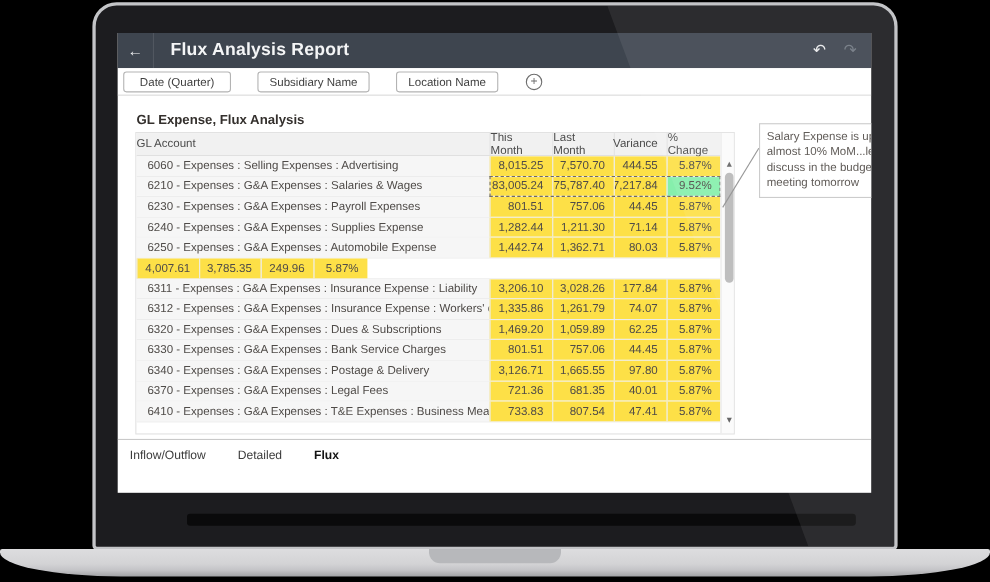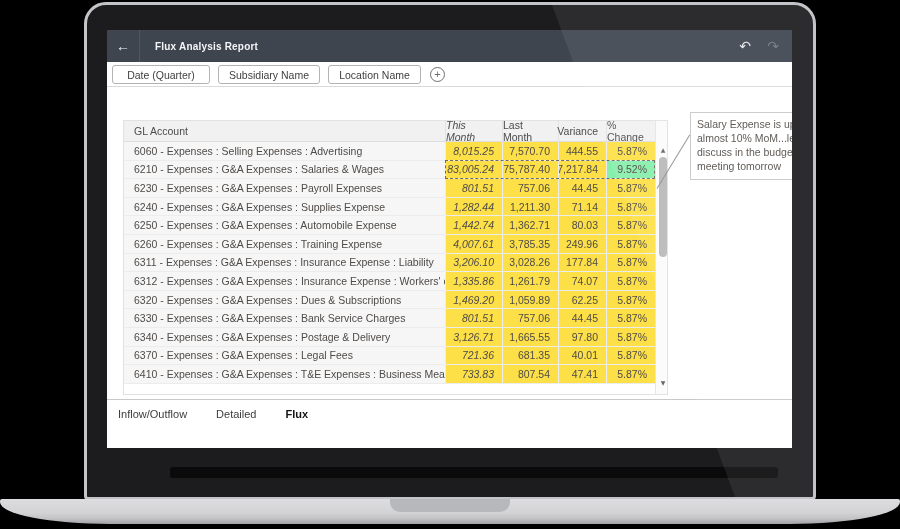--- a/index.html
+++ b/index.html
@@ -18,45 +18,45 @@
   .base-notch{position:absolute;left:390px;top:499px;width:120px;height:13px;background:#b7b8bb;
     border-radius:0 0 10px 10px;}
 
   
   .app{position:absolute;left:20px;top:25px;width:685px;height:418px;background:#fff;overflow:hidden;}
 
   .topbar{position:absolute;left:0;top:0;width:685px;height:32px;background:#3e454f;}
   .back-btn{position:absolute;left:0;top:0;width:33px;height:32px;color:#f2f3f4;font-size:14px;
     display:flex;align-items:center;justify-content:center;cursor:default;border-right:1px solid rgba(255,255,255,0.10);}
   .topbar-title{position:absolute;left:48px;top:0;height:32px;display:flex;align-items:center;
-    color:#f4f5f6;font-size:10px;font-weight:bold;letter-spacing:.2px;}
+    color:#f4f5f6;font-size:16px;font-weight:bold;letter-spacing:.2px;}
   .icon-undo{position:absolute;left:628px;top:0;width:20px;height:32px;display:flex;align-items:center;
     justify-content:center;color:#e9eaec;font-size:14px;font-family:"DejaVu Sans",sans-serif;}
   .icon-redo{position:absolute;left:656px;top:0;width:20px;height:32px;display:flex;align-items:center;
     justify-content:center;color:#717882;font-size:14px;font-family:"DejaVu Sans",sans-serif;}
 
   .filterbar{position:absolute;left:0;top:32px;width:685px;height:25px;background:#fff;border-bottom:1px solid #dadada;}
-  .chips{position:absolute;left:5px;top:3px;display:flex;gap:8px;align-items:center;}
+  .chips{position:absolute;left:5px;top:3px;display:flex;gap:24px;align-items:center;}
   .chip{height:19px;padding:0 14px;border:1px solid #b3b3b3;border-radius:3px;background:#fff;
     display:flex;align-items:center;justify-content:center;font-size:10.5px;color:#3f3f3f;white-space:nowrap;}
   .chip-w1{width:98px;} .chip-w2{width:102px;} .chip-w3{width:93px;}
   .add-filter{width:15px;height:15px;border:1px solid #6e6e6e;border-radius:50%;color:#6e6e6e;
     display:flex;align-items:center;justify-content:center;font-size:11px;line-height:1;margin-left:1px;}
 
   .section-title{position:absolute;left:17px;top:72px;font-size:12px;font-weight:bold;color:#34302d;}
 
   
   .flux-table{position:absolute;left:16px;top:90px;width:545px;height:275px;border:1px solid #e2e2e2;
     display:flex;flex-direction:row;overflow:hidden;background:#fff;}
   .table-main{width:531px;display:flex;flex-direction:column;}
   .thead{display:flex;height:21px;background:#f1f1f1;border-bottom:1px solid #dedede;flex:none;}
   .th{font-size:10.5px;color:#4c4c4c;display:flex;align-items:center;}
-  .th-account{width:321px;padding-left:10px;}
+  .th-account{width:321px;padding-left:0;}
   .th-num{justify-content:flex-end;padding-right:8px;border-left:1px solid #e3e3e3;}
-  .w-tm{width:57px;font-style:italic;} .w-lm{width:56px;} .w-var{width:48px;} .w-pct{width:49px;}
+  .w-tm{width:57px;} .w-lm{width:56px;} .w-var{width:48px;} .w-pct{width:49px;}
   .tbody{flex:1;overflow:hidden;position:relative;}
   .trow{display:flex;height:18.6px;border-bottom:1px solid #ececec;position:relative;}
   .td{font-size:10.5px;color:#4f4b48;display:flex;align-items:center;white-space:nowrap;overflow:hidden;}
   .td-account{width:321px;padding-left:10px;background:#f6f6f6;}
   .td-num{justify-content:flex-end;padding-right:8px;border-left:1px solid #ededed;background:#fde047;}
   .td-pct-hot{background:#86efac;}
   .row-hot .hot-outline{position:absolute;left:321px;top:-1px;width:210px;height:19.6px;
     border:1.5px dashed #6f6a66;pointer-events:none;z-index:5;}
 
   .vscroll{width:14px;border-left:1px solid #e6e6e6;background:#fbfbfb;position:relative;}
@@ -97,20 +97,21 @@
 
       <div class="filterbar">
         <div class="chips">
           <div class="chip chip-w1">Date (Quarter)</div>
           <div class="chip chip-w2">Subsidiary Name</div>
           <div class="chip chip-w3">Location Name</div>
           <div class="add-filter">+</div>
         </div>
       </div>
 
+      <div class="section-title">GL Expense, Flux Analysis</div>
 
       <div class="flux-table">
         <div class="table-main">
           <div class="thead">
             <div class="th th-account">GL Account</div>
             <div class="th th-num w-tm">This Month</div>
             <div class="th th-num w-lm">Last Month</div>
             <div class="th th-num w-var">Variance</div>
             <div class="th th-num w-pct">% Change</div>
           </div>
@@ -145,21 +146,20 @@
                 <div class="td td-num w-pct">5.87%</div>
               </div>
               <div class="trow">
                 <div class="td td-account">6250 - Expenses : G&amp;A Expenses : Automobile Expense</div>
                 <div class="td td-num w-tm">1,442.74</div>
                 <div class="td td-num w-lm">1,362.71</div>
                 <div class="td td-num w-var">80.03</div>
                 <div class="td td-num w-pct">5.87%</div>
               </div>
               <div class="trow">
-                <div class="td td-account">6260 - Expenses : G&amp;A Expenses : Training Expense</div>
                 <div class="td td-num w-tm">4,007.61</div>
                 <div class="td td-num w-lm">3,785.35</div>
                 <div class="td td-num w-var">249.96</div>
                 <div class="td td-num w-pct">5.87%</div>
               </div>
               <div class="trow">
                 <div class="td td-account">6311 - Expenses : G&amp;A Expenses : Insurance Expense : Liability</div>
                 <div class="td td-num w-tm">3,206.10</div>
                 <div class="td td-num w-lm">3,028.26</div>
                 <div class="td td-num w-var">177.84</div>

